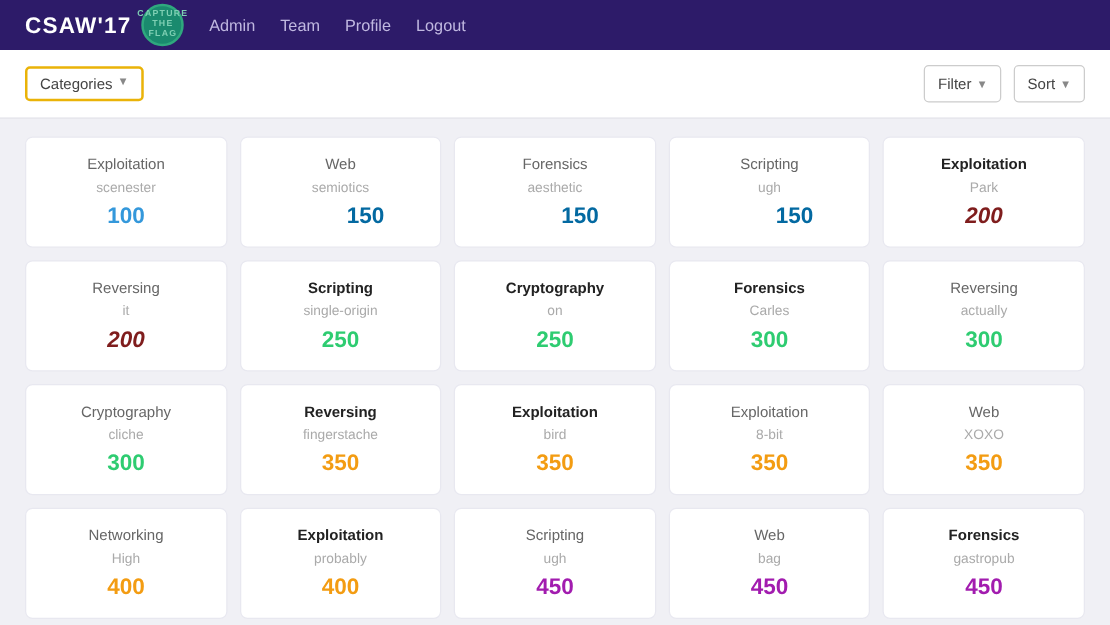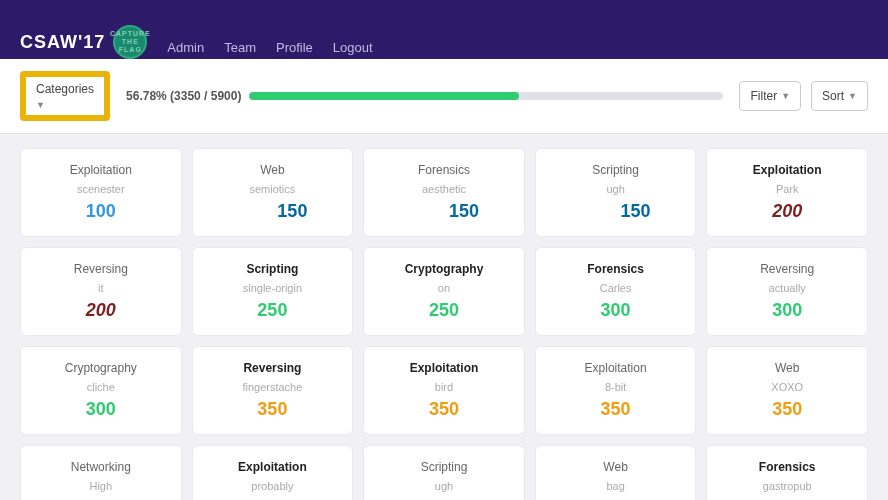--- a/index.html
+++ b/index.html
@@ -2,23 +2,23 @@
 <html><head>
   <meta charset="utf-8">
   <style>
     * { box-sizing: border-box; margin: 0; padding: 0; }
     body { font-family: 'Segoe UI', Arial, sans-serif; background: #f0f0f5; font-size: 13px; }
 
     
     .navbar {
       background: #2d1b69;
       display: flex;
-      align-items: flex-end;
+      align-items: center;
       padding: 0 20px;
-      height: 59px;
+      height: 40px;
     }
     .navbar-brand {
       display: flex;
       align-items: center;
       gap: 8px;
       margin-right: 20px;
     }
     .brand-text {
       color: white;
       font-weight: 900;
@@ -74,31 +74,30 @@
     
     .toolbar {
       background: white;
       padding: 12px 20px;
       display: flex;
       align-items: center;
       gap: 16px;
       border-bottom: 1px solid #e0e0e8;
     }
     .categories-btn {
-      border: 6px solid #eab308;
+      border: 2px solid #eab308;
       border-radius: 4px;
       padding: 5px 10px;
       background: white;
       cursor: pointer;
       font-size: 12px;
       display: flex;
       align-items: flex-start;
       gap: 4px;
       color: #444;
-      flex-direction: column;
     }
     .progress-section {
       display: flex;
       align-items: center;
       gap: 8px;
       flex: 1;
     }
     .progress-text {
       color: #555;
       font-size: 12px;
@@ -209,26 +208,20 @@
     <a class="nav-link">Profile</a>
     <a class="nav-link">Logout</a>
   </div>
 </nav>
 
 <div class="toolbar">
   <button class="categories-btn">
     <span>Categories</span>
     <span class="chevron">▼</span>
   </button>
-  <div class="progress-section">
-    <span class="progress-text">56.78% (3350 / 5900)</span>
-    <div class="progress-bar-bg">
-      <div class="progress-bar-fill" style="width: 56.78%"></div>
-    </div>
-  </div>
   <div class="toolbar-right">
     <button class="filter-btn">
       <span>Filter</span>
       <span class="chevron">▼</span>
     </button>
     <button class="sort-btn">
       <span>Sort</span>
       <span class="chevron">▼</span>
     </button>
   </div>

